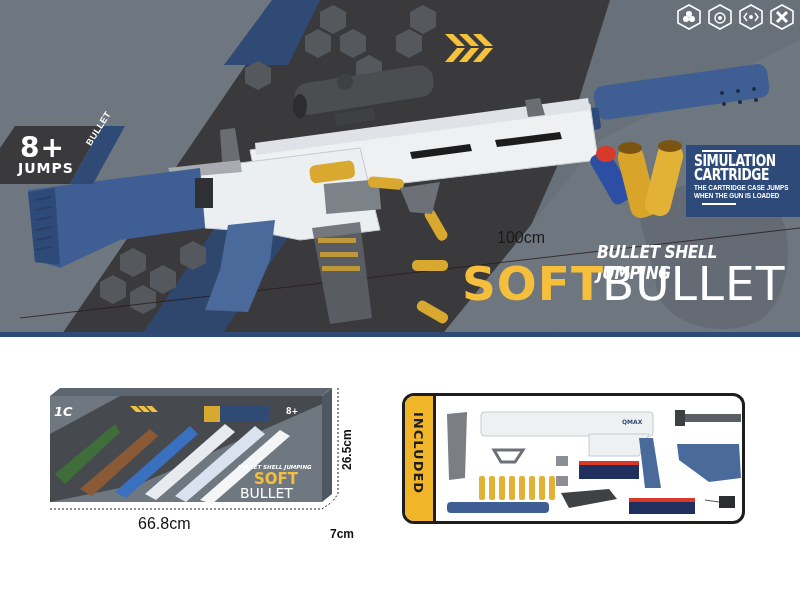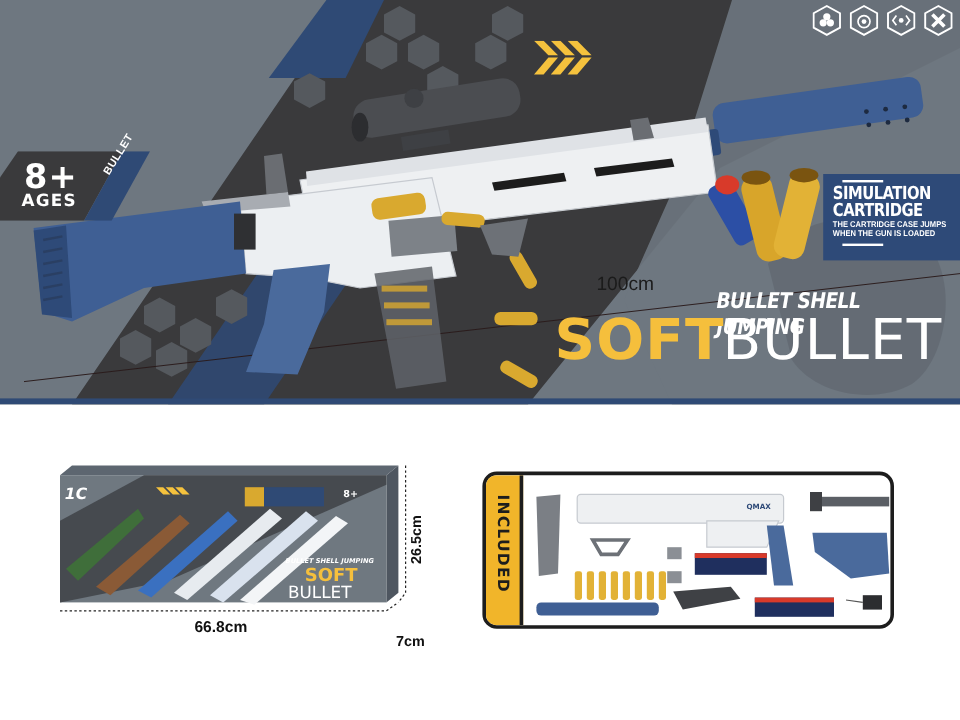--- a/index.html
+++ b/index.html
@@ -25,21 +25,21 @@
   .sim-box { position:absolute; left:686px; top:145px; width:114px; height:72px; background:#2e4a78; }
   .sim-title { position:absolute; left:694px; top:154px; color:#fff; font-weight:bold; font-size:15px; line-height:14px; font-family:"DejaVu Sans", sans-serif; letter-spacing:-0.5px; transform:scaleX(0.82); transform-origin:left top; }
   .sim-sub { position:absolute; left:694px; top:184px; color:#fff; font-weight:bold; font-size:7px; line-height:8px; transform:scaleX(0.9); transform-origin:left top; }
   .sim-bar { position:absolute; height:2px; background:#fff; }
 
   .size-label { position:absolute; left:497px; top:229px; color:#1b1b1b; font-size:16px; }
   .measure-line { position:absolute; left:0; top:0; }
   .shell-jump { position:absolute; left:597px; top:241px; color:#fff; font-weight:bold; font-style:italic; font-size:18px; font-family:"DejaVu Sans", sans-serif; transform:scaleX(0.86); transform-origin:left top; letter-spacing:-0.5px; }
   .soft-word { position:absolute; left:462px; top:256px; color:#f5bf3c; font-weight:bold; font-size:47px; letter-spacing:1px; font-family:"DejaVu Sans", sans-serif; }
   .bullet-word { position:absolute; left:602px; top:256px; color:#fff; font-size:47px; font-family:"DejaVu Sans", sans-serif; letter-spacing:1px; font-weight:normal; }
-  .dim-h { position:absolute; left:138px; top:515px; color:#111; font-weight:bold; font-size:13px;margin-left:24px; }
+  .dim-h { position:absolute; left:138px; top:515px; color:#111; font-weight:normal; font-size:16px; }
   .dim-v { position:absolute; left:340px; top:470px; color:#111; font-weight:bold; font-size:12px; transform:rotate(-90deg); transform-origin:left top; }
   .dim-d { position:absolute; left:330px; top:527px; color:#111; font-weight:bold; font-size:12px; }
 
   
   .inc-panel { position:absolute; left:402px; top:393px; width:343px; height:131px; border:3px solid #1d1d1d; border-radius:12px; background:#fff; overflow:hidden; }
   .inc-tab { position:absolute; left:0; top:0; width:31px; height:100%; background:#f1b52a; border-right:3px solid #1d1d1d; }
   .inc-label { position:absolute; left:6px; top:16px; color:#1d1d1d; font-weight:bold; font-size:13px; letter-spacing:1px; writing-mode:vertical-rl; font-family:"DejaVu Sans", sans-serif; }
 </style>
 </head>
 <body>
@@ -146,21 +146,21 @@
     <ellipse cx="670" cy="146" rx="12" ry="6" fill="#7a5410"></ellipse>
   </svg>
 
   <div class="age-badge">
     <svg width="125" height="58">
       <polygon points="15,0 102,0 70,58 0,58 0,22" fill="#3a3a3c"></polygon>
       <polygon points="102,0 125,0 93,58 70,58" fill="#2f4a75"></polygon>
     </svg>
   </div>
   <div class="age-num">8+</div>
-  <div class="age-label">AGES</div>
+  <div class="age-label">JUMPS</div>
   <div class="age-bullet">BULLET</div>
 
   <div class="cert-icons">
     <div class="cert-icon">
       <svg width="24" height="26">
           <polygon points="12,1 23,7 23,19 12,25 1,19 1,7" fill="none" stroke="#fff" stroke-width="1.6"></polygon>
           <circle cx="9" cy="15" r="3" fill="#fff"></circle>
           <circle cx="15" cy="15" r="3" fill="#fff"></circle>
           <circle cx="12" cy="10" r="3" fill="#fff"></circle>
         </svg>

